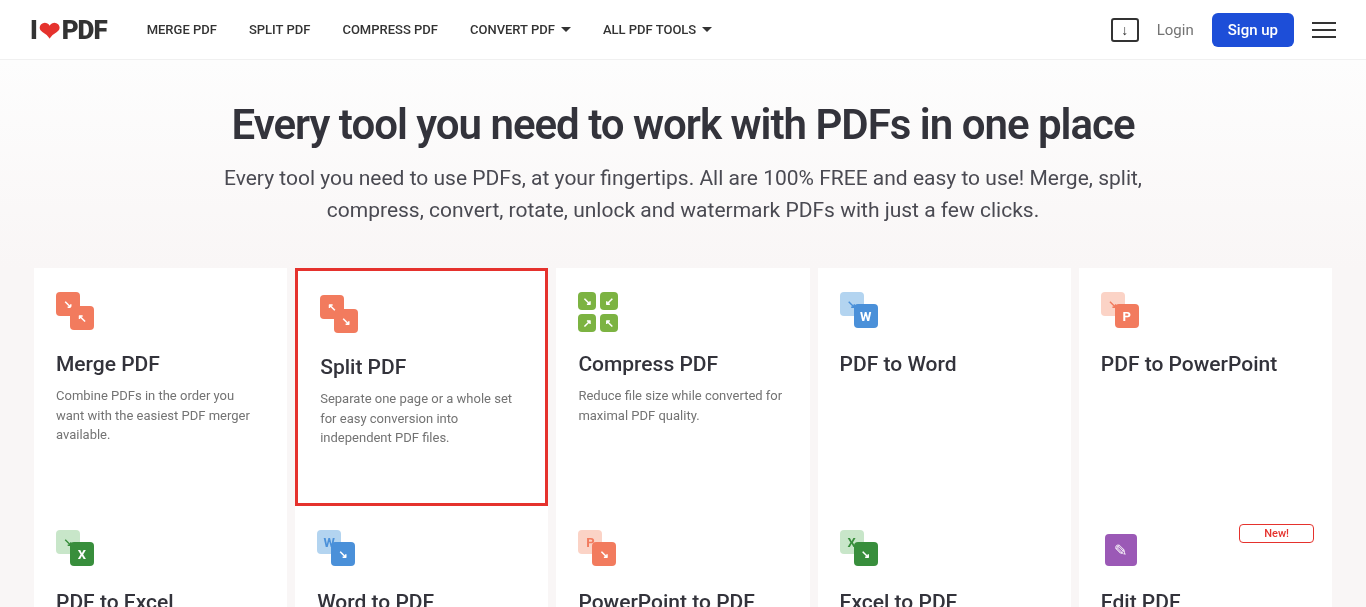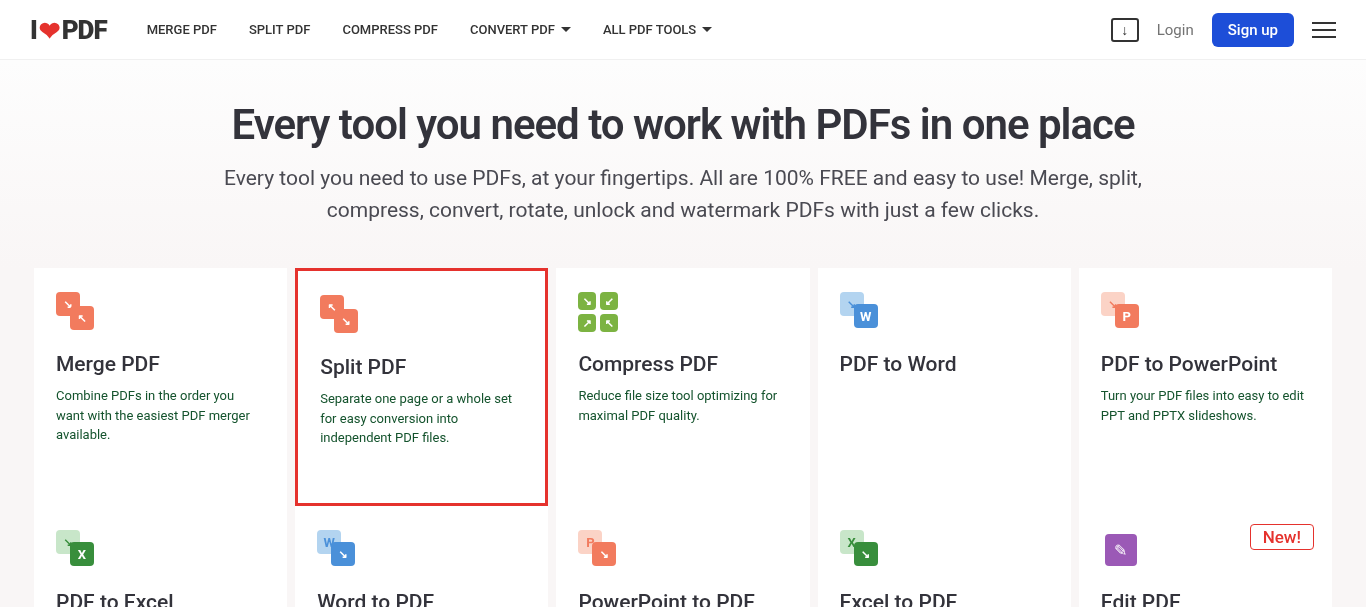--- a/index.html
+++ b/index.html
@@ -18,22 +18,22 @@
 .menu-icon { width: 24px; cursor: pointer; }
 .menu-icon div { height: 2px; background: #333; margin: 5px 0; }
 .hero { text-align: center; padding: 40px 30px 30px; background: linear-gradient(180deg, #fdfdfd, #f9f6f6); }
 .hero h1 { font-size: 42px; font-weight: 600; color: #33333b; letter-spacing: -1px; margin-bottom: 14px; }
 .hero p { font-size: 21px; color: #4a4a52; line-height: 1.5; max-width: 980px; margin: 12px auto; }
 .grid { display: grid; grid-template-columns: repeat(5, 1fr); gap: 8px; padding: 0 34px; background: #f9f6f6; }
 .card { background: #fff; padding: 24px 22px; min-height: 238px; cursor: pointer; position: relative; }
 .card.highlighted { border: 3px solid #e5322d; }
 .card-icon { width: 42px; height: 42px; margin-bottom: 18px; }
 .card h3 { font-size: 21px; font-weight: 500; color: #33333b; margin-bottom: 10px; }
-.card p { font-size: 13px; color: #14532d; line-height: 1.5; }
-.new-badge { position: absolute; top: 18px; right: 18px; color: #e5322d; border: 1px solid #e5322d; font-size: 17px; padding: 2px 12px; border-radius: 4px; font-weight: 500; }
+.card p { font-size: 13px; color: #737373; line-height: 1.5; }
+.new-badge { position: absolute; top: 18px; right: 18px; color: #e5322d; border: 1px solid #e5322d; font-size: 11px; padding: 2px 24px; border-radius: 4px; font-weight: 500; }
 .row2 .card { min-height: 120px; }
 
 .ico-merge { position: relative; }
 .sq { position: absolute; width: 24px; height: 24px; border-radius: 4px; display: flex; align-items: center; justify-content: center; }
 .sq-orange { background: #f27b5e; }
 .sq-green { background: #7cb342; }
 .sq-blue { background: #4a90d9; }
 .sq-lightblue { background: #b3d4f0; }
 .sq-orange-lt { background: #fbd3c6; }
 .sq-purple { background: #9b59b6; }
@@ -121,21 +121,21 @@
           <span class="arr">↙</span>
         </div>
       <div class="sq sq-green" style="top:22px;left:0;width:18px;height:18px">
           <span class="arr">↗</span>
         </div>
       <div class="sq sq-green" style="top:22px;left:22px;width:18px;height:18px">
           <span class="arr">↖</span>
         </div>
     </div>
     <h3>Compress PDF</h3>
-    <p>Reduce file size tool optimizing for maximal PDF quality.</p>
+    <p>Reduce file size while converted for maximal PDF quality.</p>
   </div>
   <div class="card">
     <div class="card-icon" style="position:relative">
       <div class="sq sq-lightblue" style="top:0;left:0">
           <span class="arr" style="color:#4a90d9">↘</span>
         </div>
       <div class="sq sq-blue" style="top:12px;left:14px">
           <span class="w-letter">W</span>
         </div>
     </div>
@@ -144,21 +144,20 @@
   <div class="card">
     <div class="card-icon" style="position:relative">
       <div class="sq sq-orange-lt" style="top:0;left:0">
           <span class="arr" style="color:#f27b5e">↘</span>
         </div>
       <div class="sq sq-orange" style="top:12px;left:14px">
           <span class="w-letter">P</span>
         </div>
     </div>
     <h3>PDF to PowerPoint</h3>
-    <p>Turn your PDF files into easy to edit PPT and PPTX slideshows.</p>
   </div>
 </div>
 
 <div class="grid row2">
   <div class="card">
     <div class="card-icon" style="position:relative">
       <div class="sq sq-green-lt" style="top:0;left:0">
           <span class="arr" style="color:#388e3c">↘</span>
         </div>
       <div class="sq" style="top:12px;left:14px;background:#388e3c">

